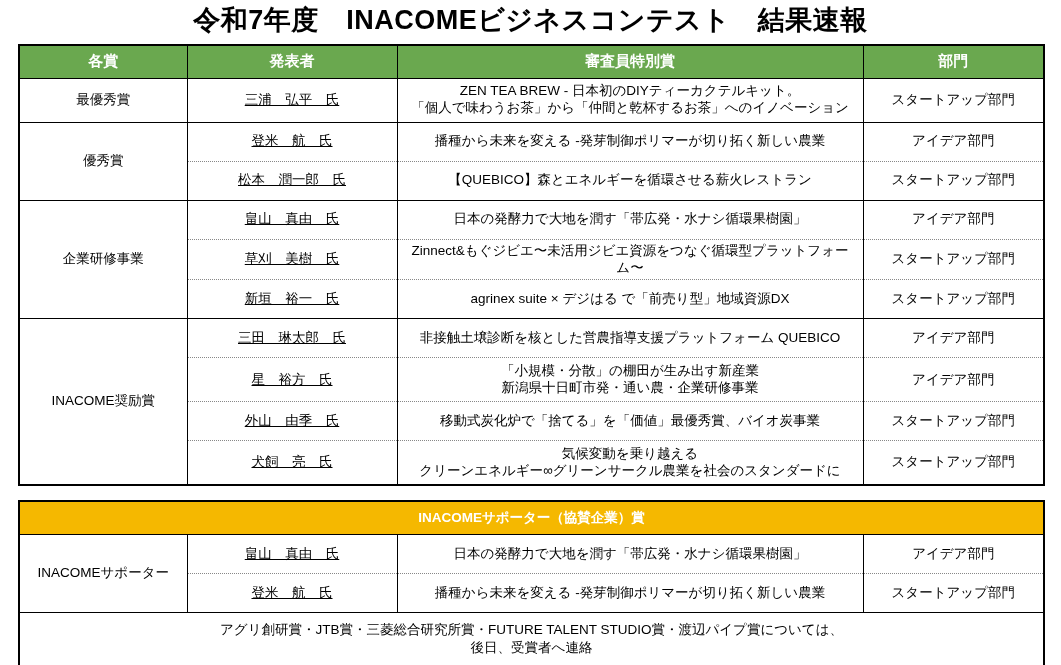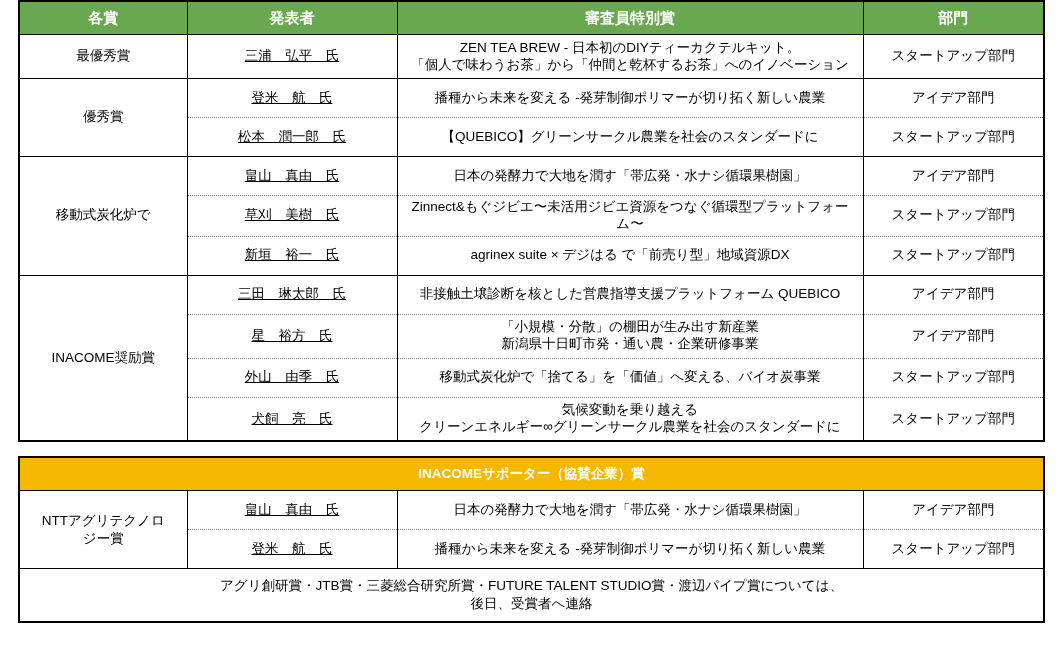--- a/index.html
+++ b/index.html
@@ -105,20 +105,21 @@
     padding: 6px 4px;
     height: 46px;
     border-radius: 7px;
   }
 </style>
 </head>
 <body>
 
 <div class="page">
 
+  <div class="title">令和7年度　INACOMEビジネスコンテスト　結果速報</div>
 
   <table class="main-table">
     <colgroup>
       <col class="col-award">
       <col class="col-presenter">
       <col class="col-title">
       <col class="col-category">
     </colgroup>
     <thead>
       <tr>
@@ -138,26 +139,26 @@
       </tr>
 
       <tr class="row-h2">
         <td class="award-cell" rowspan="2">優秀賞</td>
         <td class="presenter-cell dashed-bottom">登米　航　氏</td>
         <td class="title-cell dashed-bottom">播種から未来を変える -発芽制御ポリマーが切り拓く新しい農業</td>
         <td class="category-cell dashed-bottom">アイデア部門</td>
       </tr>
       <tr class="row-h2">
         <td class="presenter-cell dashed-top">松本　潤一郎　氏</td>
-        <td class="title-cell dashed-top">【QUEBICO】グリーンサークル農業を社会のスタンダードに</td>
-        <td class="category-cell dashed-top">スタートアップ部門</td>
-      </tr>
-
-      <tr class="row-h2">
-        <td class="award-cell" rowspan="3">移動式炭化炉で</td>
+        <td class="title-cell dashed-top">【QUEBICO】森とエネルギーを循環させる薪火レストラン</td>
+        <td class="category-cell dashed-top">スタートアップ部門</td>
+      </tr>
+
+      <tr class="row-h2">
+        <td class="award-cell" rowspan="3">企業研修事業</td>
         <td class="presenter-cell dashed-bottom">畠山　真由　氏</td>
         <td class="title-cell dashed-bottom">日本の発酵力で大地を潤す「帯広発・水ナシ循環果樹園」</td>
         <td class="category-cell dashed-bottom">アイデア部門</td>
       </tr>
       <tr class="row-h2">
         <td class="presenter-cell dashed-bottom dashed-top">草刈　美樹　氏</td>
         <td class="title-cell dashed-bottom dashed-top">Zinnect&amp;もぐジビエ〜未活用ジビエ資源をつなぐ循環型プラットフォーム〜</td>
         <td class="category-cell dashed-bottom dashed-top">スタートアップ部門</td>
       </tr>
       <tr class="row-h2">
@@ -172,21 +173,21 @@
         <td class="title-cell dashed-bottom">非接触土壌診断を核とした営農指導支援プラットフォーム QUEBICO</td>
         <td class="category-cell dashed-bottom">アイデア部門</td>
       </tr>
       <tr class="row-h1">
         <td class="presenter-cell dashed-bottom dashed-top">星　裕方　氏</td>
         <td class="title-cell dashed-bottom dashed-top">「小規模・分散」の棚田が生み出す新産業<br>新潟県十日町市発・通い農・企業研修事業</td>
         <td class="category-cell dashed-bottom dashed-top">アイデア部門</td>
       </tr>
       <tr class="row-h2">
         <td class="presenter-cell dashed-bottom dashed-top">外山　由季　氏</td>
-        <td class="title-cell dashed-bottom dashed-top">移動式炭化炉で「捨てる」を「価値」へ変える、バイオ炭事業</td>
+        <td class="title-cell dashed-bottom dashed-top">移動式炭化炉で「捨てる」を「価値」最優秀賞、バイオ炭事業</td>
         <td class="category-cell dashed-bottom dashed-top">スタートアップ部門</td>
       </tr>
       <tr class="row-h1">
         <td class="presenter-cell dashed-top">犬飼　亮　氏</td>
         <td class="title-cell dashed-top">気候変動を乗り越える<br>クリーンエネルギー∞グリーンサークル農業を社会のスタンダードに</td>
         <td class="category-cell dashed-top">スタートアップ部門</td>
       </tr>
 
     </tbody>
   </table>
@@ -196,21 +197,21 @@
       <col class="col-award">
       <col class="col-presenter">
       <col class="col-title">
       <col class="col-category">
     </colgroup>
     <tbody>
       <tr>
         <td class="supporter-header" colspan="4">INACOMEサポーター（協賛企業）賞</td>
       </tr>
       <tr class="row-h2">
-        <td class="supporter-award" rowspan="2">NTTアグリテクノロジー賞</td>
+        <td class="supporter-award" rowspan="2">INACOMEサポーター</td>
         <td class="presenter-cell dashed-bottom">畠山　真由　氏</td>
         <td class="title-cell dashed-bottom">日本の発酵力で大地を潤す「帯広発・水ナシ循環果樹園」</td>
         <td class="category-cell dashed-bottom">アイデア部門</td>
       </tr>
       <tr class="row-h2">
         <td class="presenter-cell dashed-top">登米　航　氏</td>
         <td class="title-cell dashed-top">播種から未来を変える -発芽制御ポリマーが切り拓く新しい農業</td>
         <td class="category-cell dashed-top">スタートアップ部門</td>
       </tr>
       <tr>

